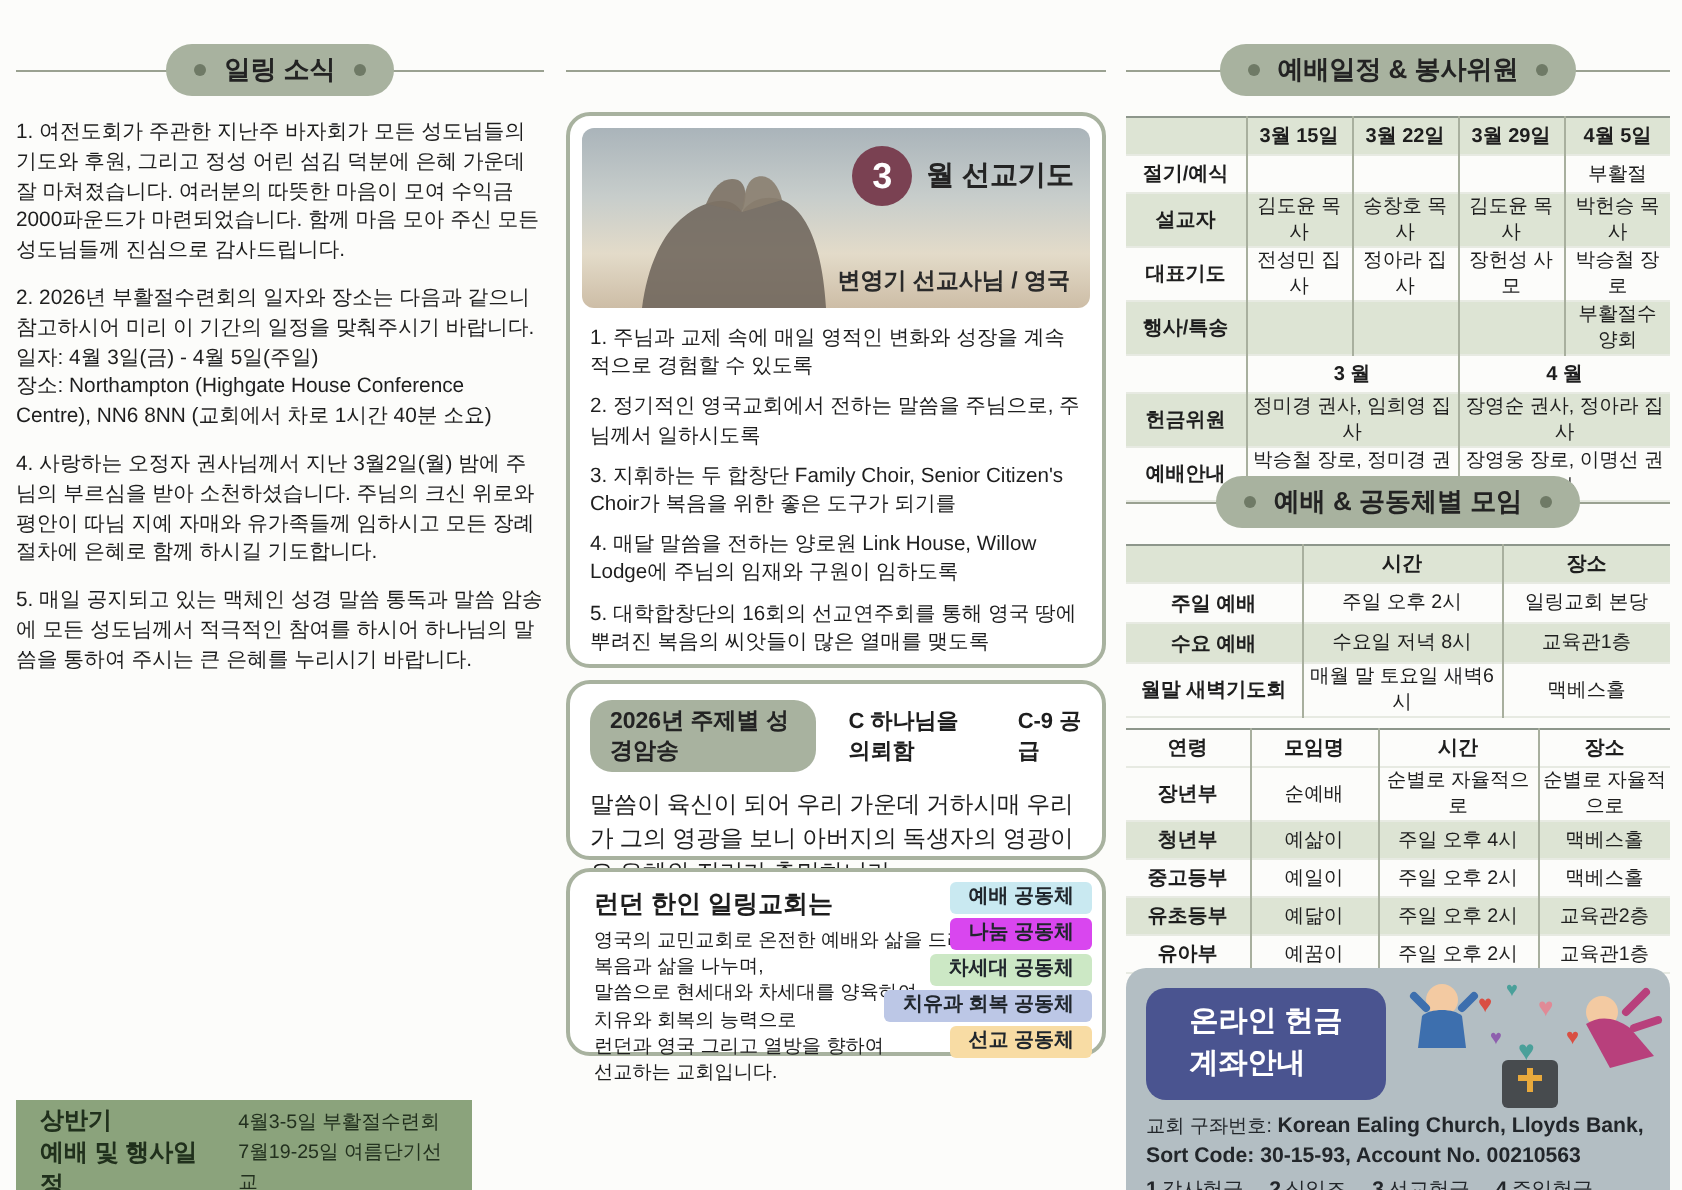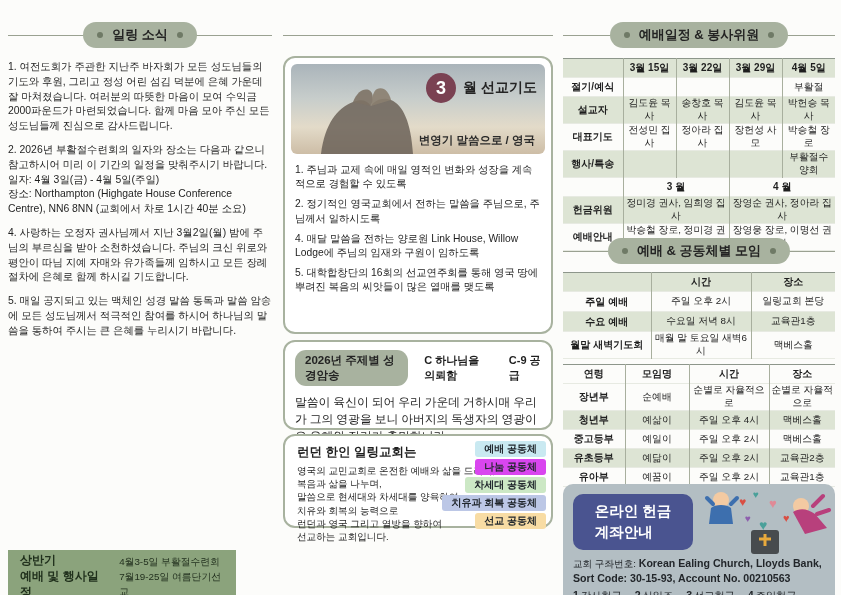--- a/index.html
+++ b/index.html
@@ -142,25 +142,26 @@
       <div class="photo">
         <svg width="160" height="90" viewBox="0 0 160 90">
           <path d="M30 90 C 34 60 46 44 62 38 C 70 35 76 36 80 42 C 84 36 92 33 100 36 C 112 41 120 58 122 90 Z" fill="#6b6258" opacity="0.85"></path>
           <path d="M62 38 C 66 28 72 24 78 26 C 82 28 83 34 80 42 Z" fill="#7d7265" opacity="0.9"></path>
           <path d="M100 36 C 98 27 92 22 86 25 C 82 27 81 34 80 42 Z" fill="#8a7e6f" opacity="0.9"></path>
         </svg>
         <div class="month-row">
           <div class="month-circle">3</div>
           <div class="month-label">월 선교기도</div>
         </div>
-        <div class="missionary">변영기 말씀으로 / 영국</div>
+        <div class="missionary">변영기 선교사님 / 영국</div>
       </div>
       <div class="mission-list">
         <p>1. 주님과 교제 속에 매일 영적인 변화와 성장을 계속적으로 경험할 수 있도록</p>
         <p>2. 정기적인 영국교회에서 전하는 말씀을 주님으로, 주님께서 일하시도록</p>
+        <p>3. 지휘하는 두 합창단 Family Choir, Senior Citizen's Choir가 복음을 위한 좋은 도구가 되기를</p>
         <p>4. 매달 말씀을 전하는 양로원 Link House, Willow Lodge에 주님의 임재와 구원이 임하도록</p>
         <p>5. 대학합창단의 16회의 선교연주회를 통해 영국 땅에  뿌려진 복음의 씨앗들이 많은 열매를 맺도록</p>
       </div>
     </div>
 
     <div class="mbox mbox2">
       <div class="verse-head">
         <span class="verse-pill">2026년 주제별 성경암송</span>
         <span class="verse-theme">C 하나님을 의뢰함</span>
         <span class="verse-code">C-9 공급</span>

